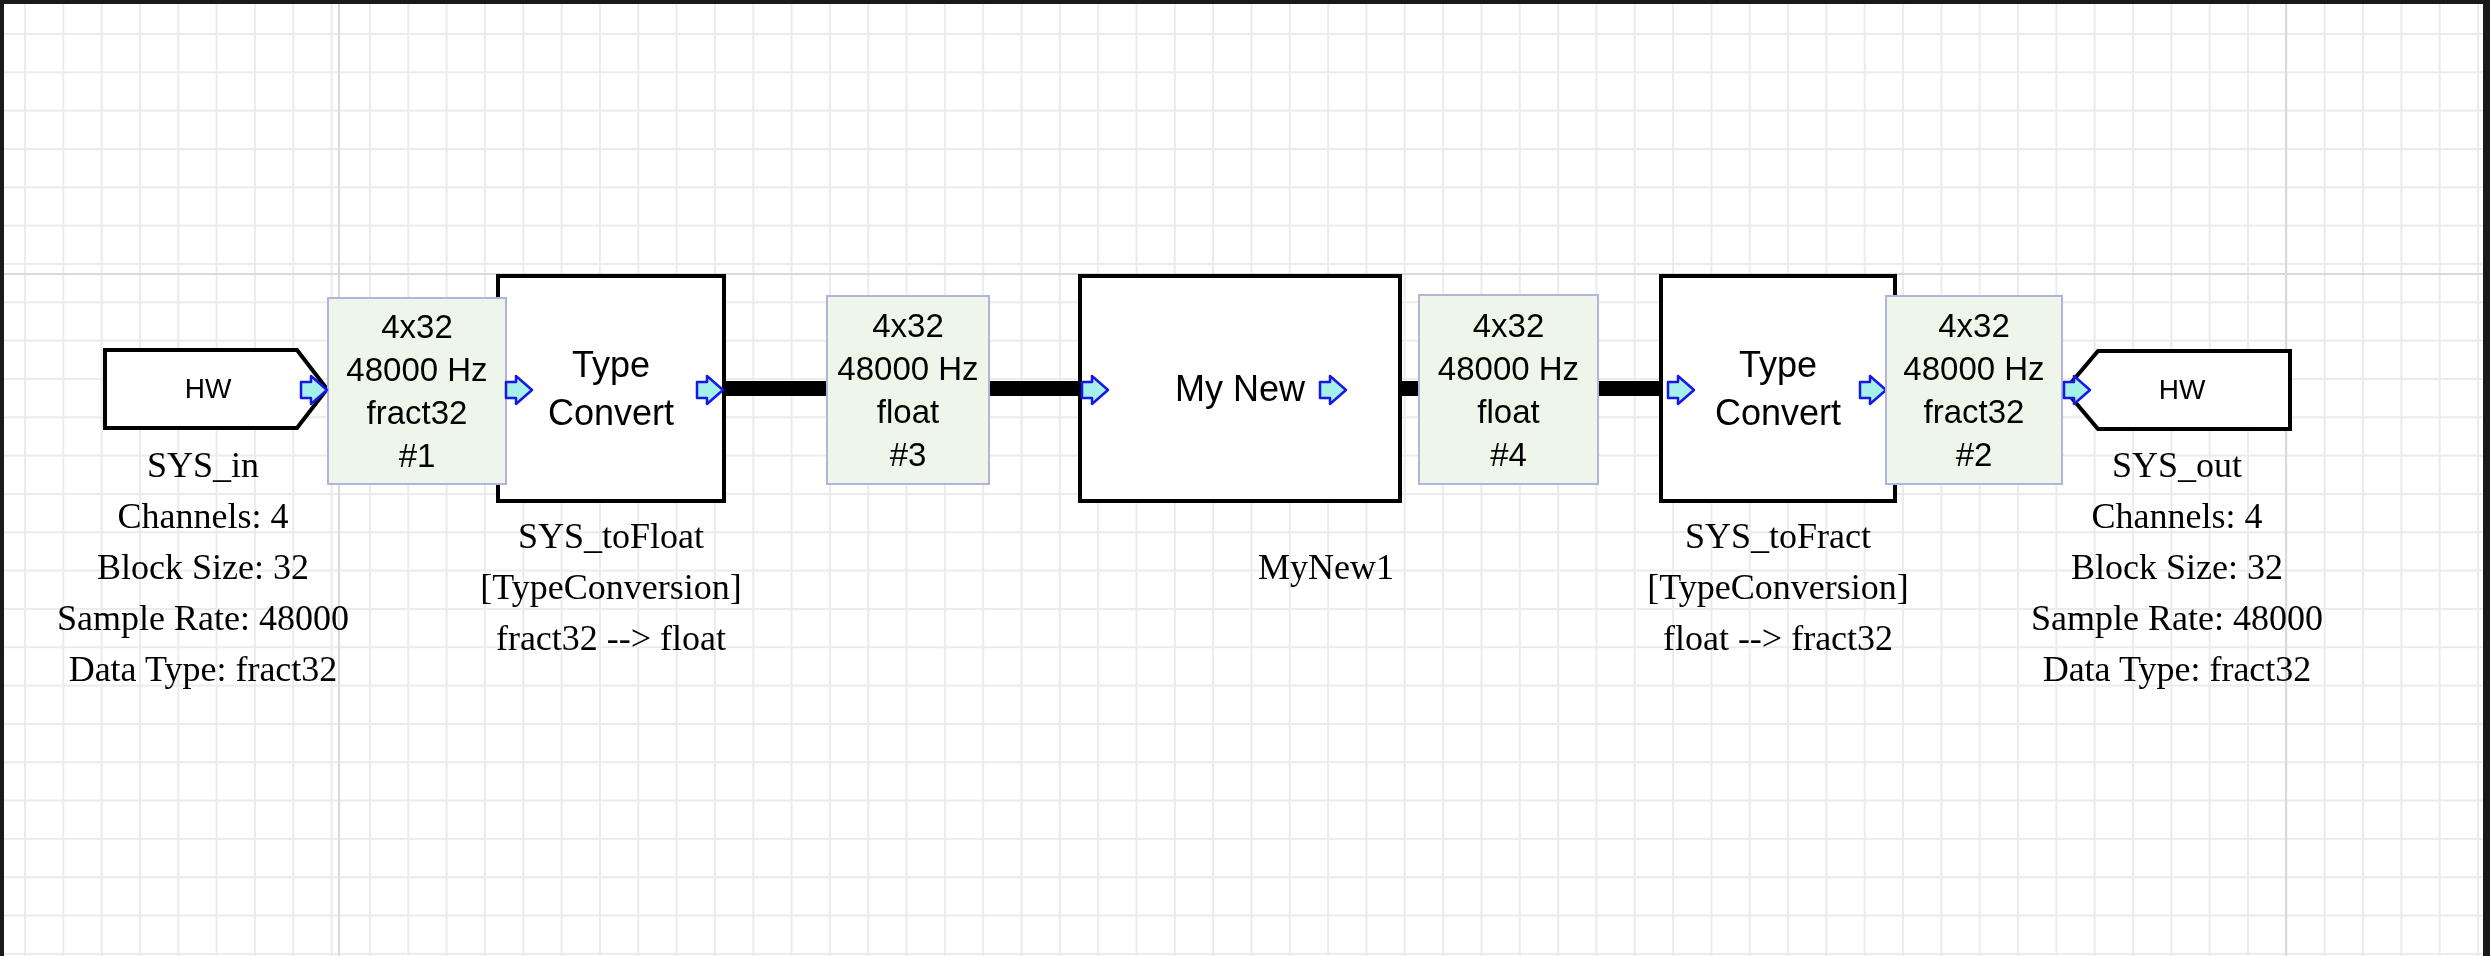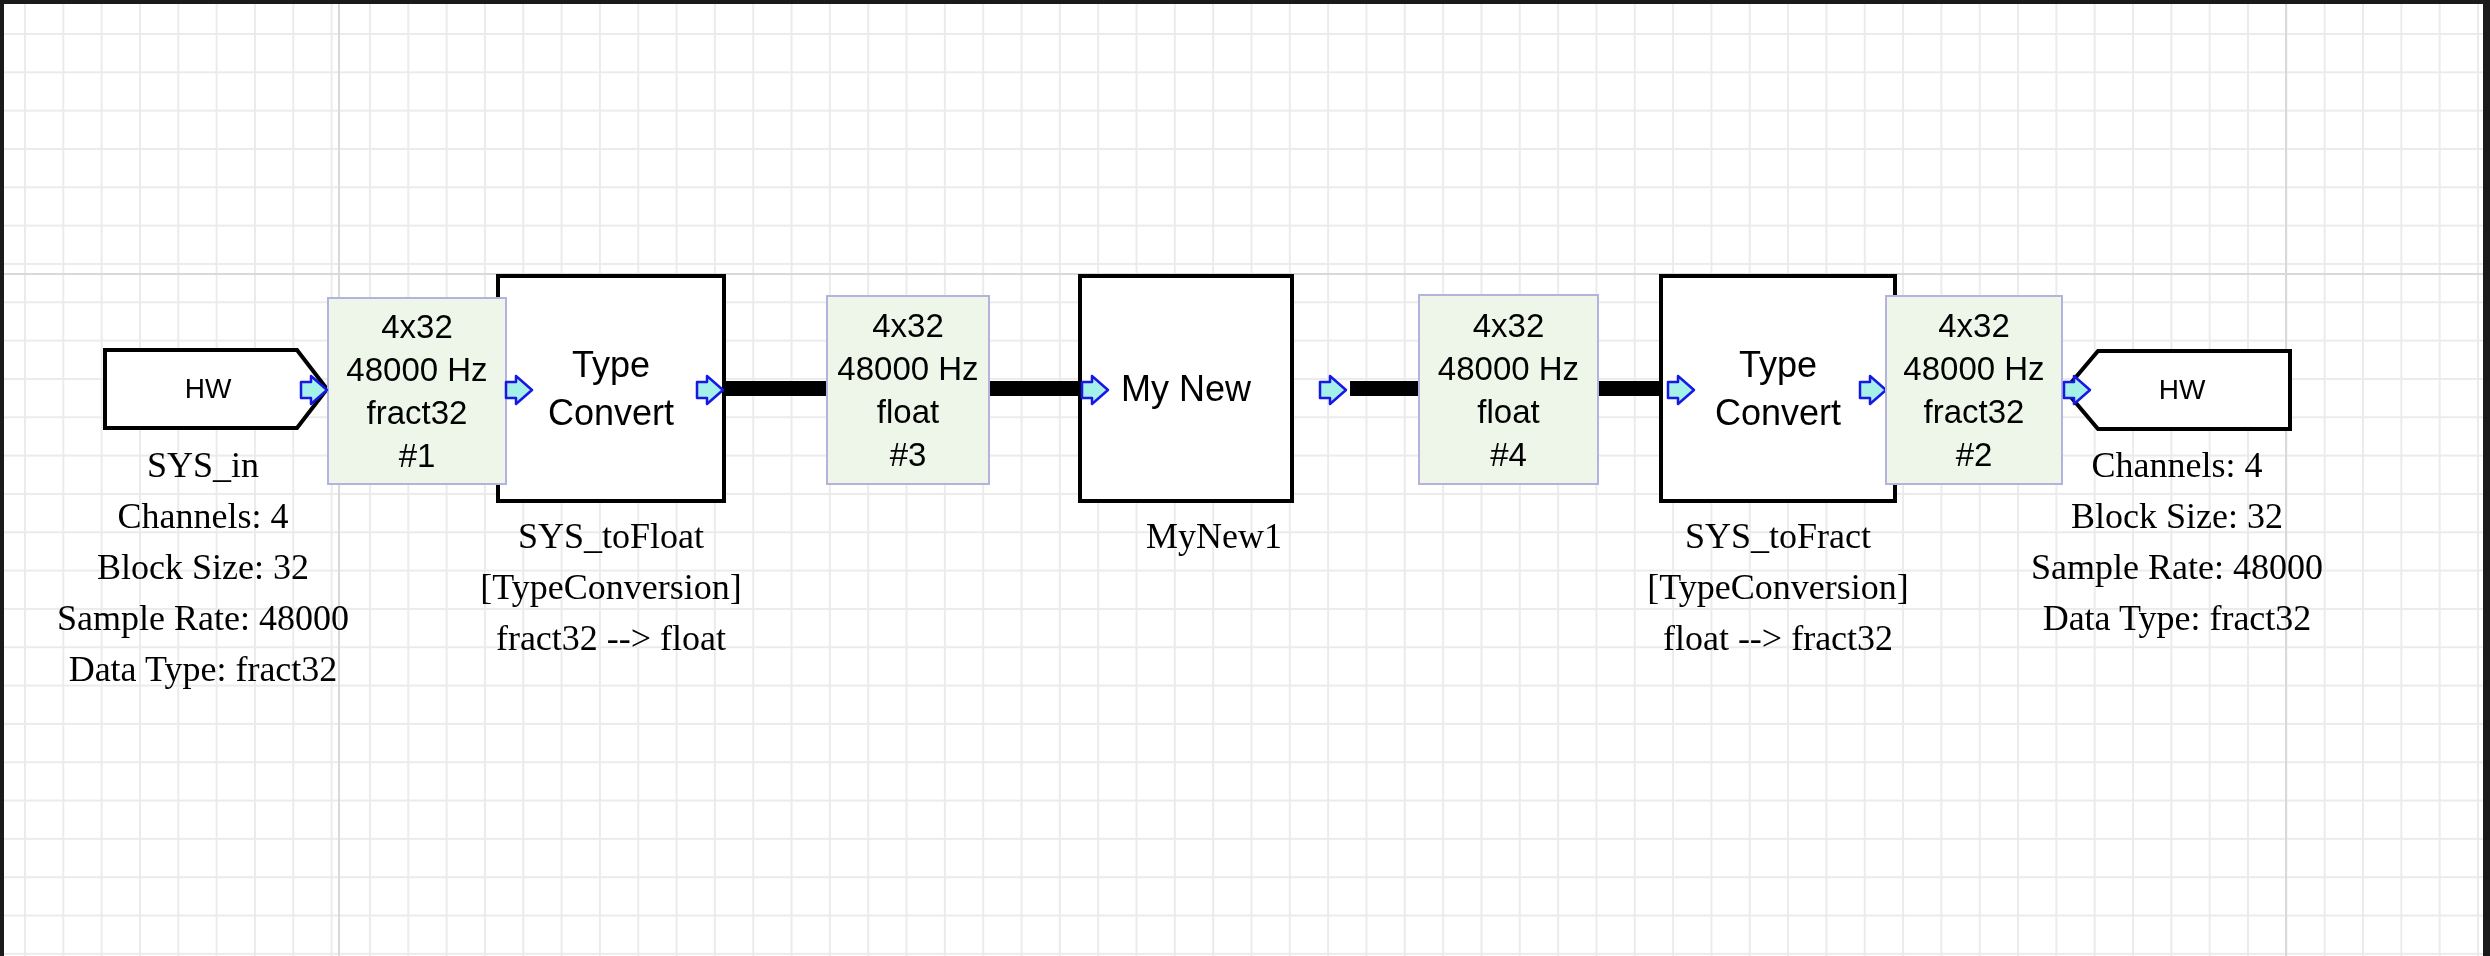--- a/index.html
+++ b/index.html
@@ -54,21 +54,21 @@
   <svg class="abs pentagon" style="left:103px;top:346px;" width="230" height="86" viewBox="0 0 230 86">
     <polygon points="2,4 194,4 224,43 194,82 2,82"></polygon>
   </svg>
   <div class="abs pentagon-title" style="left:103px;top:346px;width:210px;height:86px;">HW</div>
 
   <div class="abs block" style="left:496px;top:274px;width:230px;height:229px;">
     <div>Type</div>
     <div>Convert</div>
   </div>
 
-  <div class="abs block" style="left:1078px;top:274px;width:216px;height:229px;">
+  <div class="abs block" style="left:1078px;top:274px;width:324px;height:229px;">
     <div>My New</div>
   </div>
 
   <div class="abs block" style="left:1659px;top:274px;width:238px;height:229px;">
     <div>Type</div>
     <div>Convert</div>
   </div>
 
   <svg class="abs pentagon" style="left:2062px;top:347px;" width="232" height="86" viewBox="0 0 232 86">
     <polygon points="228,4 36,4 3,43 36,82 228,82"></polygon>
@@ -132,31 +132,32 @@
     <div>Sample Rate: 48000</div>
     <div>Data Type: fract32</div>
   </div>
 
   <div class="abs caption" style="left:431px;top:511px;">
     <div>SYS_toFloat</div>
     <div>[TypeConversion]</div>
     <div>fract32 --&gt; float</div>
   </div>
 
-  <div class="abs caption" style="left:1034px;top:511px;">
+  <div class="abs caption" style="left:1034px;top:542px;text-align:right;">
     <div>MyNew1</div>
   </div>
 
   <div class="abs caption" style="left:1598px;top:511px;">
     <div>SYS_toFract</div>
     <div>[TypeConversion]</div>
     <div>float --&gt; fract32</div>
   </div>
 
   <div class="abs caption" style="left:1997px;top:440px;">
+    <div>SYS_out</div>
     <div>Channels: 4</div>
     <div>Block Size: 32</div>
     <div>Sample Rate: 48000</div>
     <div>Data Type: fract32</div>
   </div>
 
   <div class="abs border-top"></div>
   <div class="abs border-left"></div>
   <div class="abs border-right"></div>
 </div>

